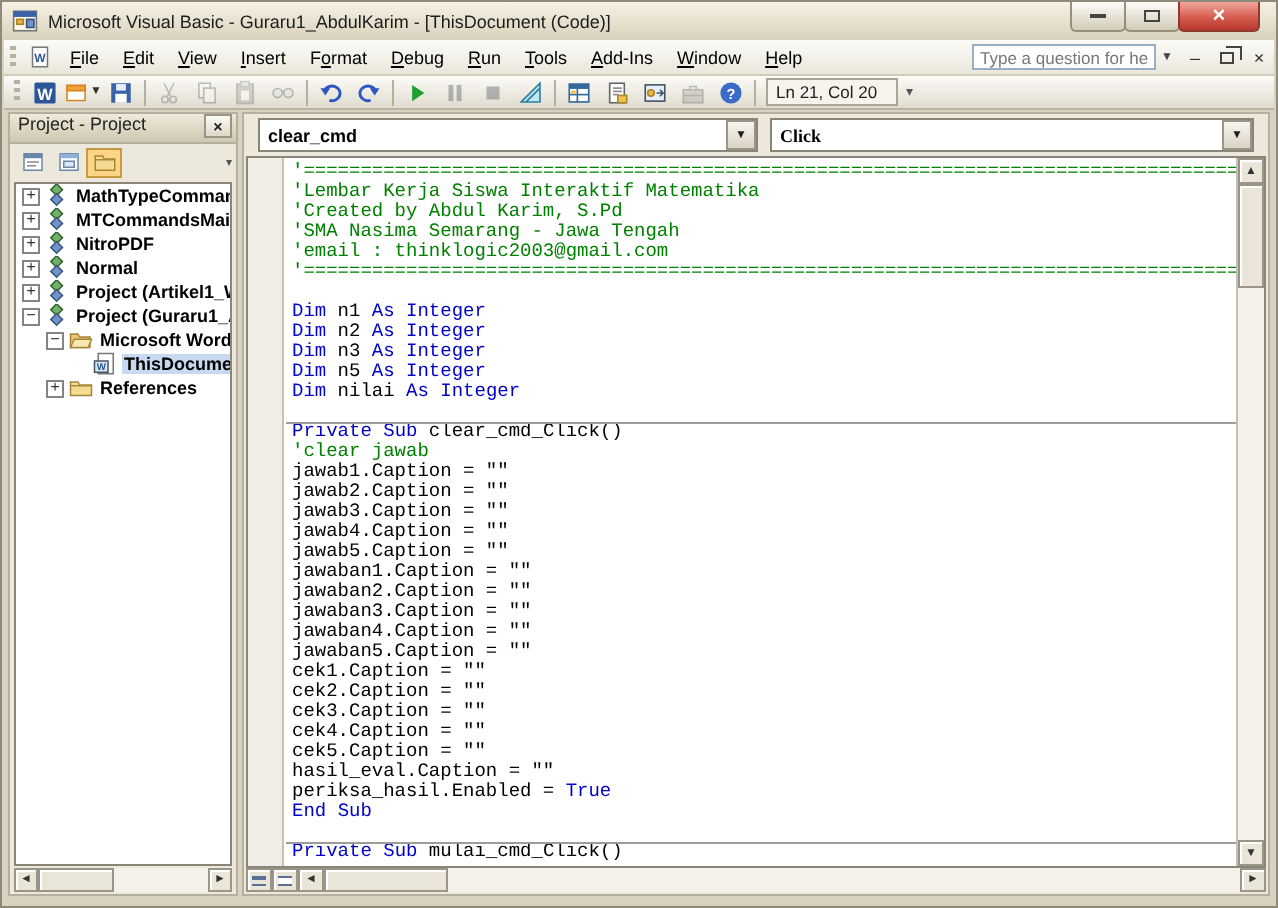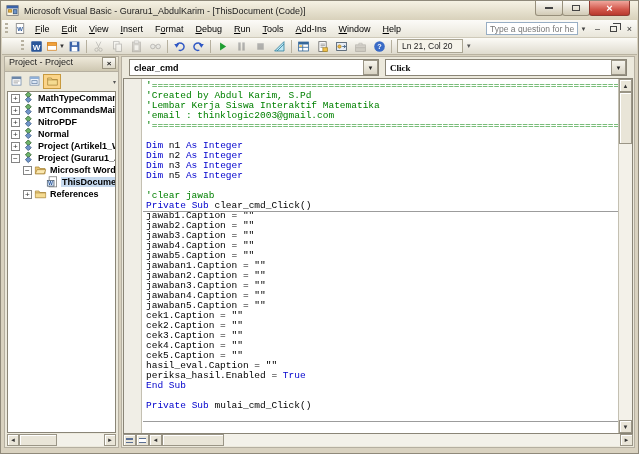--- a/index.html
+++ b/index.html
@@ -30,21 +30,21 @@
   .help-box{width:92px;height:13px;border:1px solid #98aec4;font-size:8.5px;color:#666;
             font-family:"Liberation Sans",sans-serif;padding:0 3px;background:#fff;}
   .help-box::placeholder{color:#777;}
   .mini-drop{width:11px;height:13px;font-size:6px;display:flex;align-items:center;justify-content:center;color:#444;border:1px solid transparent;}
   .mdi{width:15px;height:14px;display:flex;align-items:center;justify-content:center;color:#333;font-size:9px;margin-left:1px;}
   .mdi .rbox{position:relative;width:7px;height:6px;border:1px solid #444;background:transparent;}
   .mdi .rbox:before{content:"";position:absolute;left:2px;top:-4px;width:7px;height:6px;border:1px solid #444;border-bottom:none;border-left:none;}
   
   .toolbar{position:absolute;left:1px;top:37px;right:1px;height:17px;
            background:linear-gradient(#fcfbf7,#dfdbce);border-bottom:1px solid #b9b3a1;
-           display:flex;align-items:center;padding-left:16px;}
+           display:flex;align-items:center;padding-left:2px;}
   .tb-btn{width:19px;height:15px;border:none;background:transparent;display:flex;align-items:center;justify-content:center;padding:0;}
   .tb-btn svg{width:13px;height:13px;}
   .tb-btn .dd{font-size:6px;color:#333;margin-left:1px;}
   .tb-btn.disabled{opacity:.38;filter:grayscale(.9);}
   .tb-sep{width:1px;height:13px;background:#b6b09e;margin:0 2px;flex:0 0 auto;}
   .lncol{margin-left:3px;width:66px;height:14px;border:1px solid #aaa593;background:#f5f3ea;
          font-size:8.5px;display:flex;align-items:center;padding-left:4px;color:#222;}
   .tb-overflow{margin-left:4px;font-size:7px;color:#555;}
   
   .main{position:absolute;left:1px;top:55px;right:1px;bottom:1px;background:#d9d2c0;}
@@ -499,32 +499,34 @@
       </div>
       <div class="combo combo-proc">
         <span class="combo-val">Click</span>
         <span class="combo-btn">▼</span>
       </div>
 
       <div class="editor-wrap" id="editor-wrap">
         <div class="code-margin"></div>
         <div class="code-text" id="code-lines">
             <div class="cl"><span class="cmt">'==================================================================================</span></div>
+            <div class="cl"><span class="cmt">'Lembar Kerja Siswa Interaktif Matematika</span></div>
             <div class="cl"><span class="cmt">'Created by Abdul Karim, S.Pd</span></div>
-            <div class="cl"><span class="cmt">'Lembar Kerja Siswa Interaktif Matematika</span></div>
+            <div class="cl"><span class="cmt">'SMA Nasima Semarang - Jawa Tengah</span></div>
             <div class="cl"><span class="cmt">'email : thinklogic2003@gmail.com</span></div>
             <div class="cl"><span class="cmt">'==================================================================================</span></div>
             <div class="cl">&nbsp;</div>
             <div class="cl"><span class="kw">Dim</span> n1 <span class="kw">As</span> <span class="kw">Integer</span></div>
             <div class="cl"><span class="kw">Dim</span> n2 <span class="kw">As</span> <span class="kw">Integer</span></div>
             <div class="cl"><span class="kw">Dim</span> n3 <span class="kw">As</span> <span class="kw">Integer</span></div>
             <div class="cl"><span class="kw">Dim</span> n5 <span class="kw">As</span> <span class="kw">Integer</span></div>
+            <div class="cl"><span class="kw">Dim</span> nilai <span class="kw">As</span> <span class="kw">Integer</span></div>
             <div class="cl">&nbsp;</div>
+            <div class="cl"><span class="kw">Private</span> <span class="kw">Sub</span> clear_cmd_Click()</div>
             <div class="cl"><span class="cmt">'clear jawab</span></div>
-            <div class="cl"><span class="kw">Private</span> <span class="kw">Sub</span> clear_cmd_Click()</div>
             <div class="cl">jawab1.Caption = ""</div>
             <div class="cl">jawab2.Caption = ""</div>
             <div class="cl">jawab3.Caption = ""</div>
             <div class="cl">jawab4.Caption = ""</div>
             <div class="cl">jawab5.Caption = ""</div>
             <div class="cl">jawaban1.Caption = ""</div>
             <div class="cl">jawaban2.Caption = ""</div>
             <div class="cl">jawaban3.Caption = ""</div>
             <div class="cl">jawaban4.Caption = ""</div>
             <div class="cl">jawaban5.Caption = ""</div>

